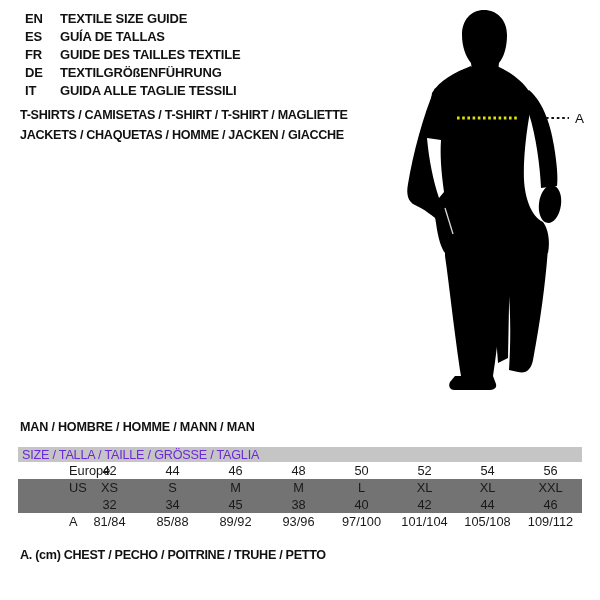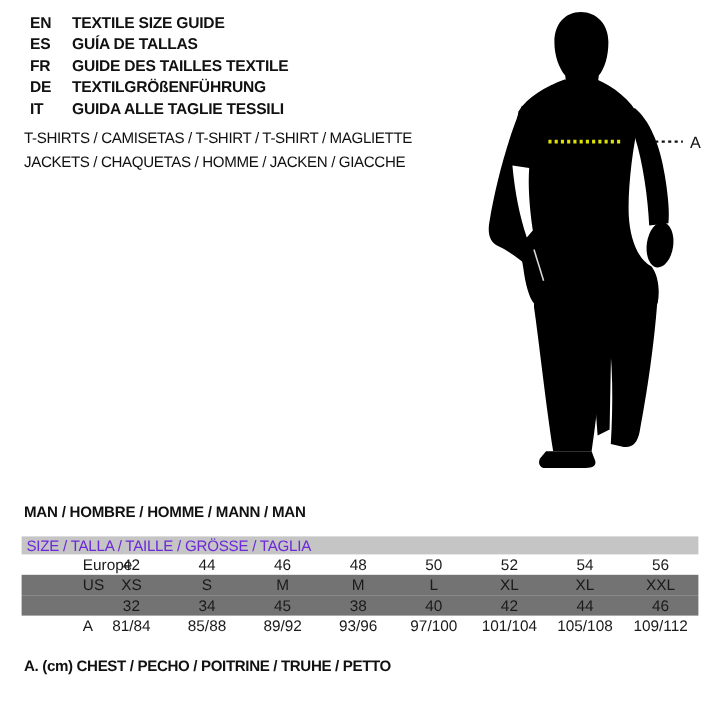--- a/index.html
+++ b/index.html
@@ -11,21 +11,21 @@
   .stage { position:relative; width:600px; height:592px; overflow:hidden; background:#fff; }
 
   
   .lang-list { position:absolute; left:25px; top:9px; }
   .lang-row { display:flex; height:18px; align-items:center;
               font-weight:bold; font-size:13px; letter-spacing:-0.2px; }
   .lang-code { width:35px; flex:0 0 35px; }
 
   
   .categories { position:absolute; left:20px; top:105px;
-                font-weight:normal; font-size:12.6px; line-height:20px; letter-spacing:-0.3px; }
+                font-weight:bold; font-size:12.6px; line-height:20px; letter-spacing:-0.3px; }
 
   
   .figure-wrap { position:absolute; left:405px; top:8px; width:195px; height:385px; }
   .figure-wrap svg { display:block; }
 
   
   .man-line { position:absolute; left:20px; top:420px;
               font-weight:bold; font-size:12.6px; letter-spacing:-0.2px; }
 
   

